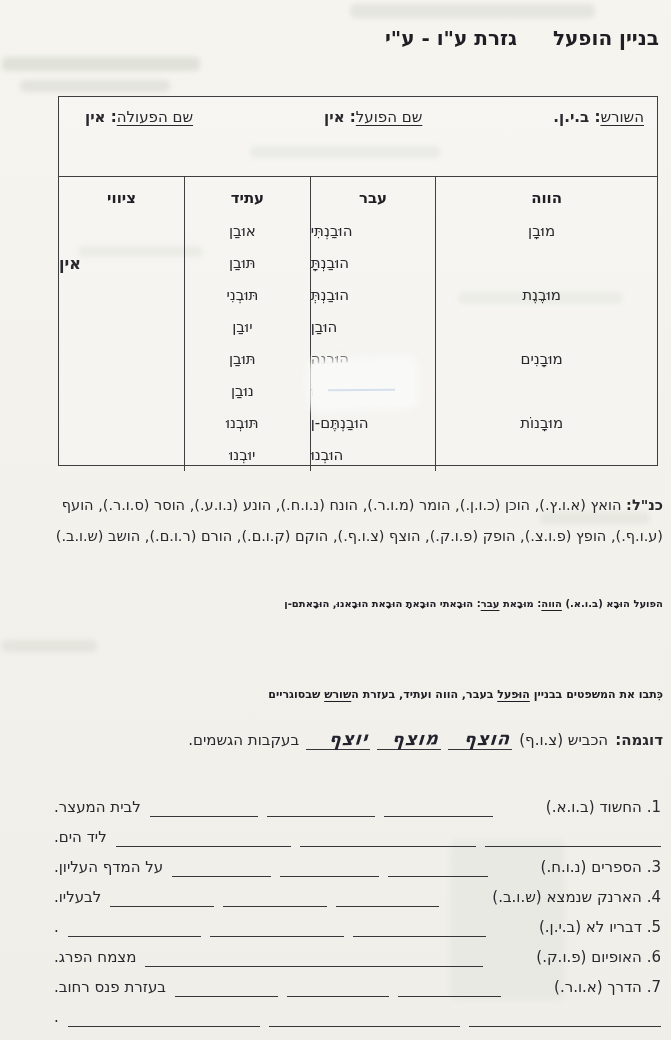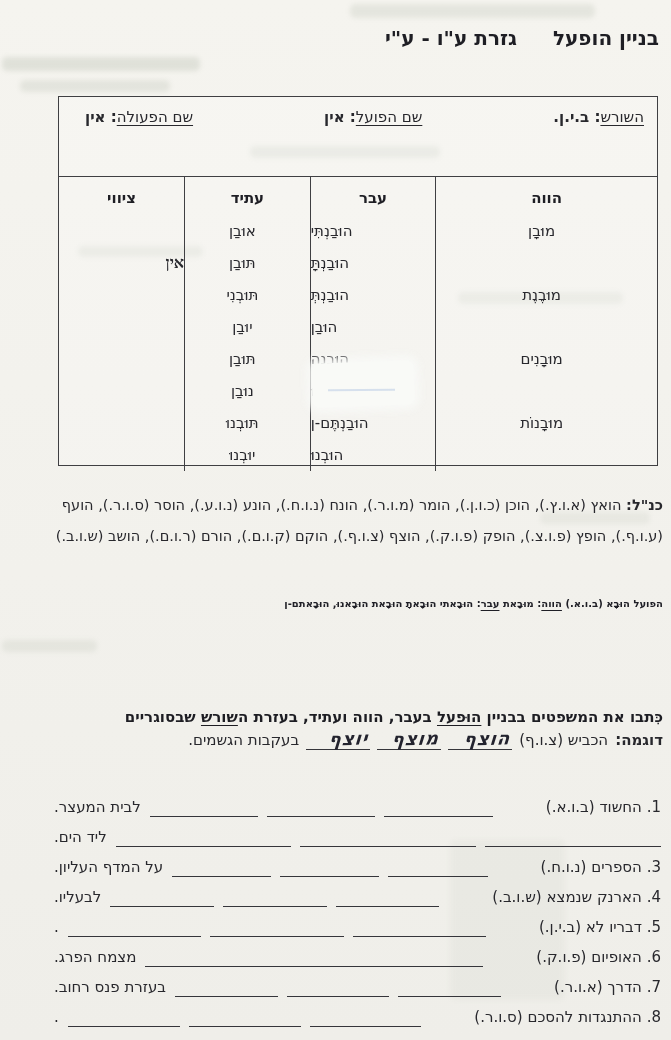--- a/index.html
+++ b/index.html
@@ -21,30 +21,30 @@
                table-layout:fixed;font-size:15px;border-top:1.4px solid #3f3f42;}
   .tenses col.c-present{width:37%;} .tenses col.c-past{width:21%;}
   .tenses col.c-future{width:21%;} .tenses col.c-imp{width:21%;}
   .tenses th{height:34px;font-weight:bold;text-align:center;vertical-align:middle;
              padding:4px 0 0 0;color:#1e1e24;}
   .tenses td{height:32px;padding:0;vertical-align:middle;}
   .tenses th:not(:last-child),.tenses td:not(:last-child){border-left:1.3px solid #3f3f42;}
   td.present{text-align:center;padding-right:10px;}
   td.past{text-align:left;padding-right:12px;}
   td.future{text-align:center;padding-right:10px;}
-  td.imp{text-align:right;font-weight:bold;font-size:16px;font-family:Liberation Serif, serif;}
+  td.imp{text-align:left;font-weight:bold;font-size:16px;}
   
   .kanal{position:absolute;top:490px;right:8px;left:6px;font-size:14.5px;
          line-height:31px;text-align:right;}
   .kanal .lbl{font-weight:bold;}
   .huva{position:absolute;top:598px;right:8px;left:7px;font-size:10px;font-weight:bold;
         white-space:nowrap;color:#1f1f26;}
   
-  .instruction{position:absolute;top:688px;right:8px;left:4px;font-size:15px;
-               font-weight:bold;white-space:nowrap;color:#1d1d23;margin-top:20px;}
+  .instruction{position:absolute;top:688px;right:8px;left:4px;font-size:11px;
+               font-weight:bold;white-space:nowrap;color:#1d1d23;}
   .example{position:absolute;top:720px;right:8px;left:10px;display:flex;
            align-items:flex-end;gap:7px;font-size:15px;height:30px;}
   .example .lbl{font-weight:bold;white-space:nowrap;line-height:20px;}
   .example .subj,.example .tail{white-space:nowrap;line-height:20px;}
   .ex-blank{position:relative;width:64px;height:20px;border-bottom:1.4px solid #35353a;}
   .hand{position:absolute;right:2px;bottom:0;font-size:18px;font-weight:bold;
         font-style:italic;transform:skewX(-8deg) rotate(-2deg);color:#23232e;
         white-space:nowrap;letter-spacing:1px;}
   .items{position:absolute;top:787px;right:10px;left:10px;}
   .item{display:flex;align-items:flex-end;gap:9px;height:30px;font-size:15px;}
@@ -236,21 +236,20 @@
       <span class="tail">מצמח הפרג.</span>
     </div>
     <div class="item">
       <span class="lead">7. הדרך (א.ו.ר.)</span>
       <span class="blank"></span>
       <span class="blank"></span>
       <span class="blank"></span>
       <span class="tail">בעזרת פנס רחוב.</span>
     </div>
     <div class="item">
-      <span class="lead">8. ההתנגדות להסכם (ס.ו.ר.)</span>
       <span class="blank"></span>
       <span class="blank"></span>
       <span class="blank"></span>
       <span class="tail">.</span>
     </div>
   </div>
 
 </div>
 
 </body></html>

